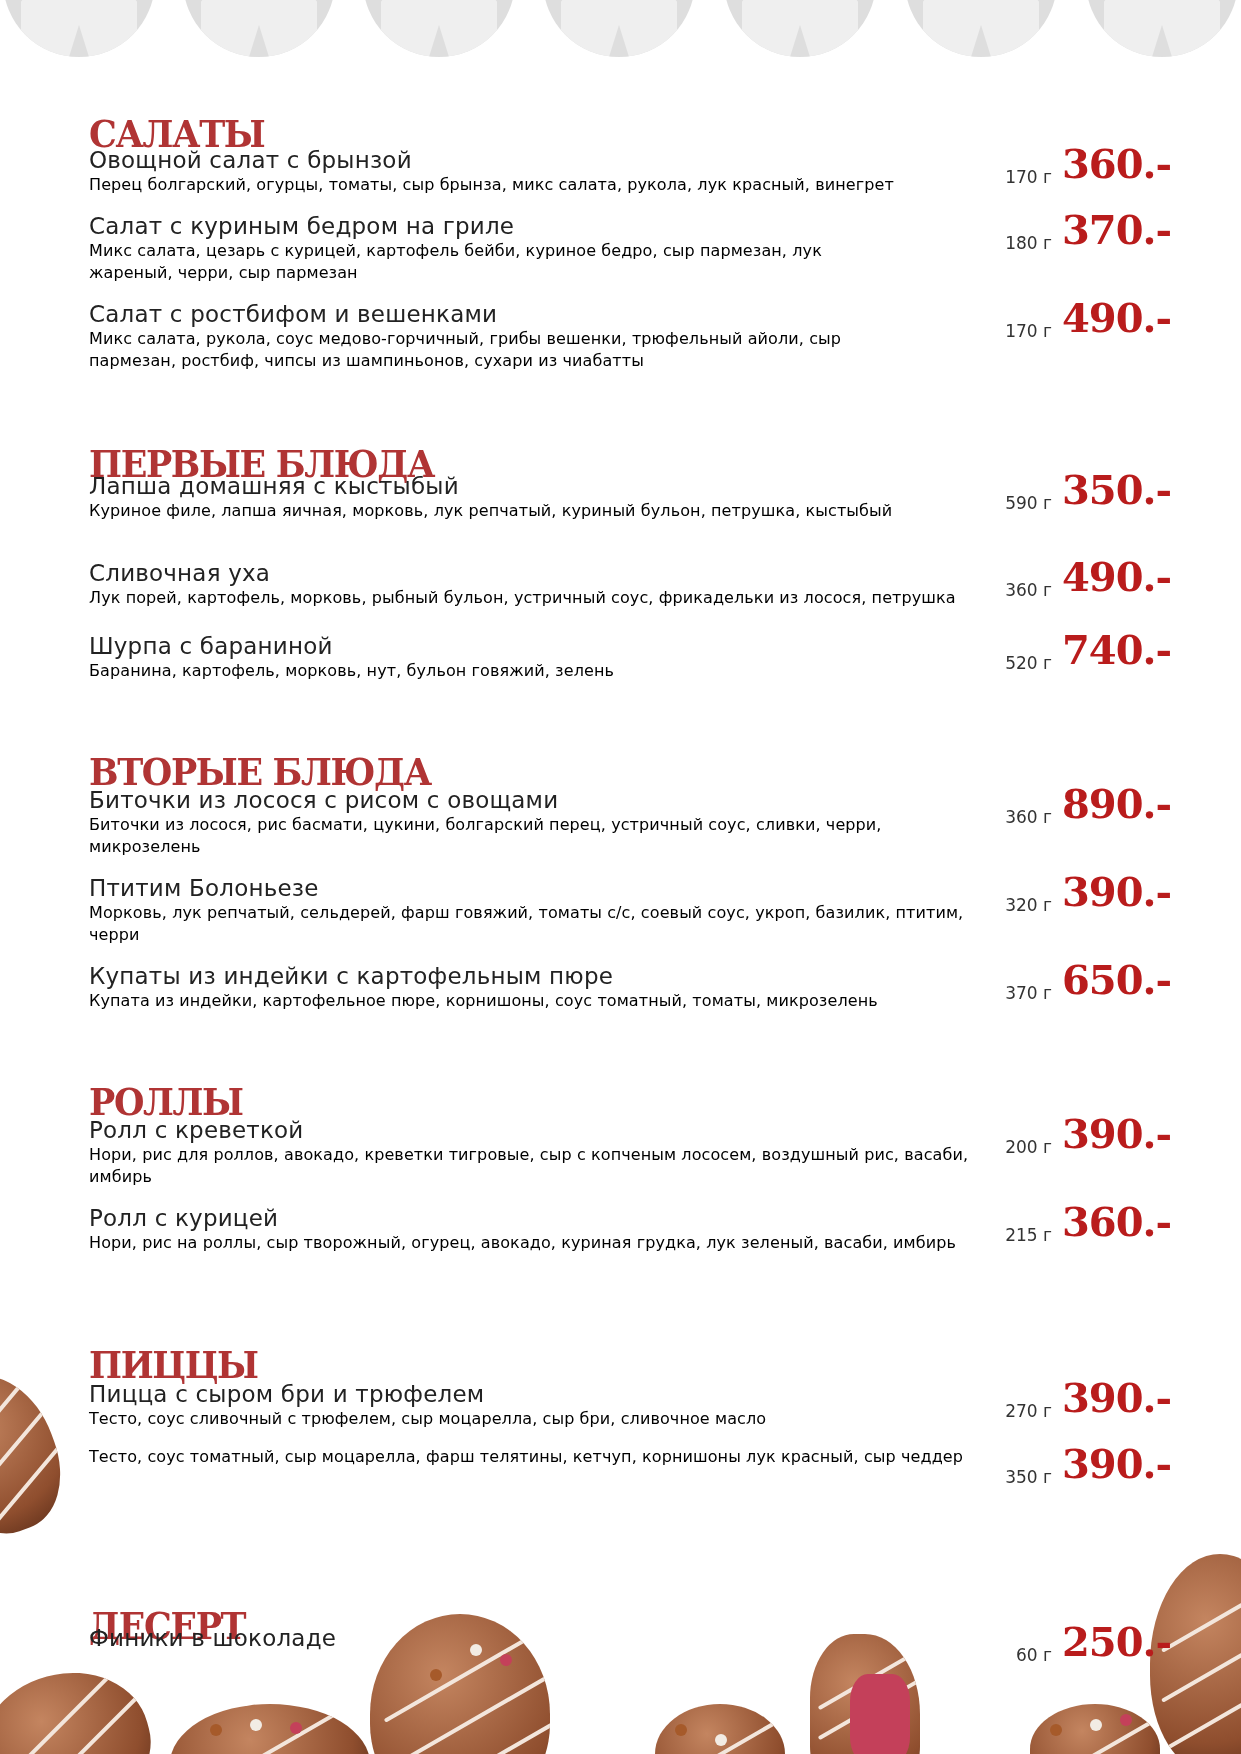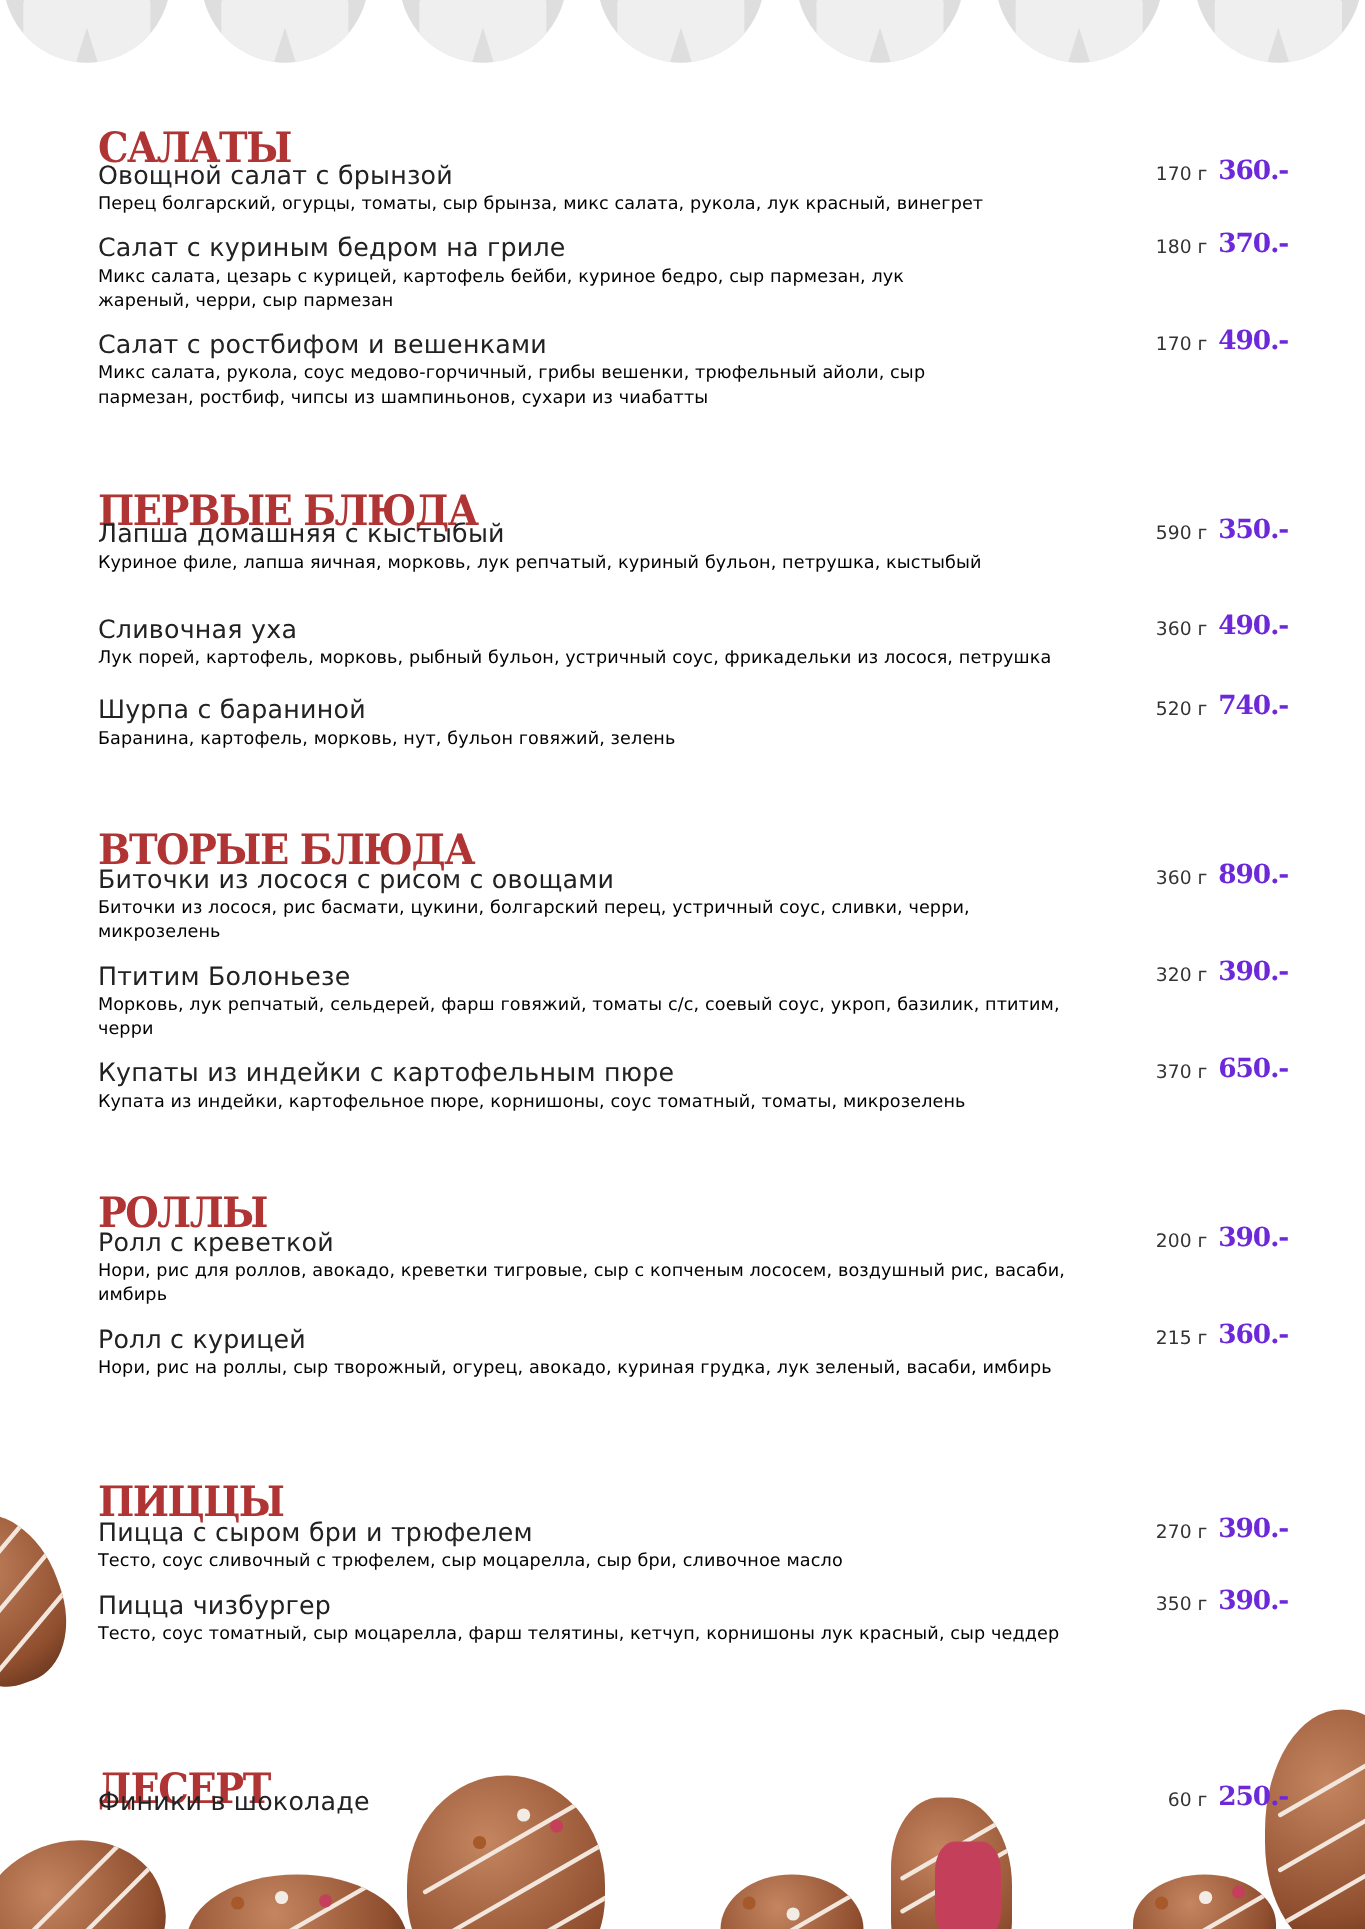--- a/index.html
+++ b/index.html
@@ -35,21 +35,21 @@
   }
   .item-desc {
     font-family: "DejaVu Sans", sans-serif; font-size: 16px; color: #000000; line-height: 22px;
     width: 900px; letter-spacing: 0.1px;
   }
   .price-box {
     position: absolute; right: 0; top: -6px; display: flex; align-items: flex-end; gap: 10px;
   }
   .weight { font-family: "DejaVu Sans", sans-serif; font-size: 17px; color: #333; }
   .price {
-    font-family: "DejaVu Serif", serif; font-weight: bold; font-size: 24px; color: #6d28d9;
+    font-family: "DejaVu Serif", serif; font-weight: bold; font-size: 40px; color: #b91c1c;
     letter-spacing: -1px;
   }
   .bottom-deco { position: absolute; left: 0; bottom: 0; width: 1241px; height: 380px; pointer-events: none; }
   .choc { position: absolute; border-radius: 50% 50% 45% 45%; overflow: hidden;
     background: radial-gradient(circle at 40% 30%, #c48560, #8f4e2e 70%, #5a2c18); }
   .choc .stripe { position: absolute; height: 4px; background: #f3e6dc; border-radius: 2px; transform: rotate(-30deg); }
   .choc .dot { position: absolute; width: 12px; height: 12px; border-radius: 50%; }
 </style>
 </head>
 <body>
@@ -196,21 +196,20 @@
   </div>
   <div class="item" style="top:1380px">
     <div class="item-name">Пицца с сыром бри и трюфелем</div>
     <div class="item-desc">Тесто, соус сливочный с трюфелем, сыр моцарелла, сыр бри, сливочное масло</div>
     <div class="price-box">
       <span class="weight">270 г</span>
       <span class="price">390.-</span>
     </div>
   </div>
   <div class="item" style="top:1446px">
-    <div class="item-name">Пицца чизбургер</div>
     <div class="item-desc" style="width:900px">Тесто, соус томатный, сыр моцарелла, фарш телятины, кетчуп, корнишоны лук красный, сыр чеддер</div>
     <div class="price-box">
       <span class="weight">350 г</span>
       <span class="price">390.-</span>
     </div>
   </div>
 
   <div class="section" style="top:1584px">
     <h2 class="section-title">ДЕСЕРТ</h2>
   </div>

